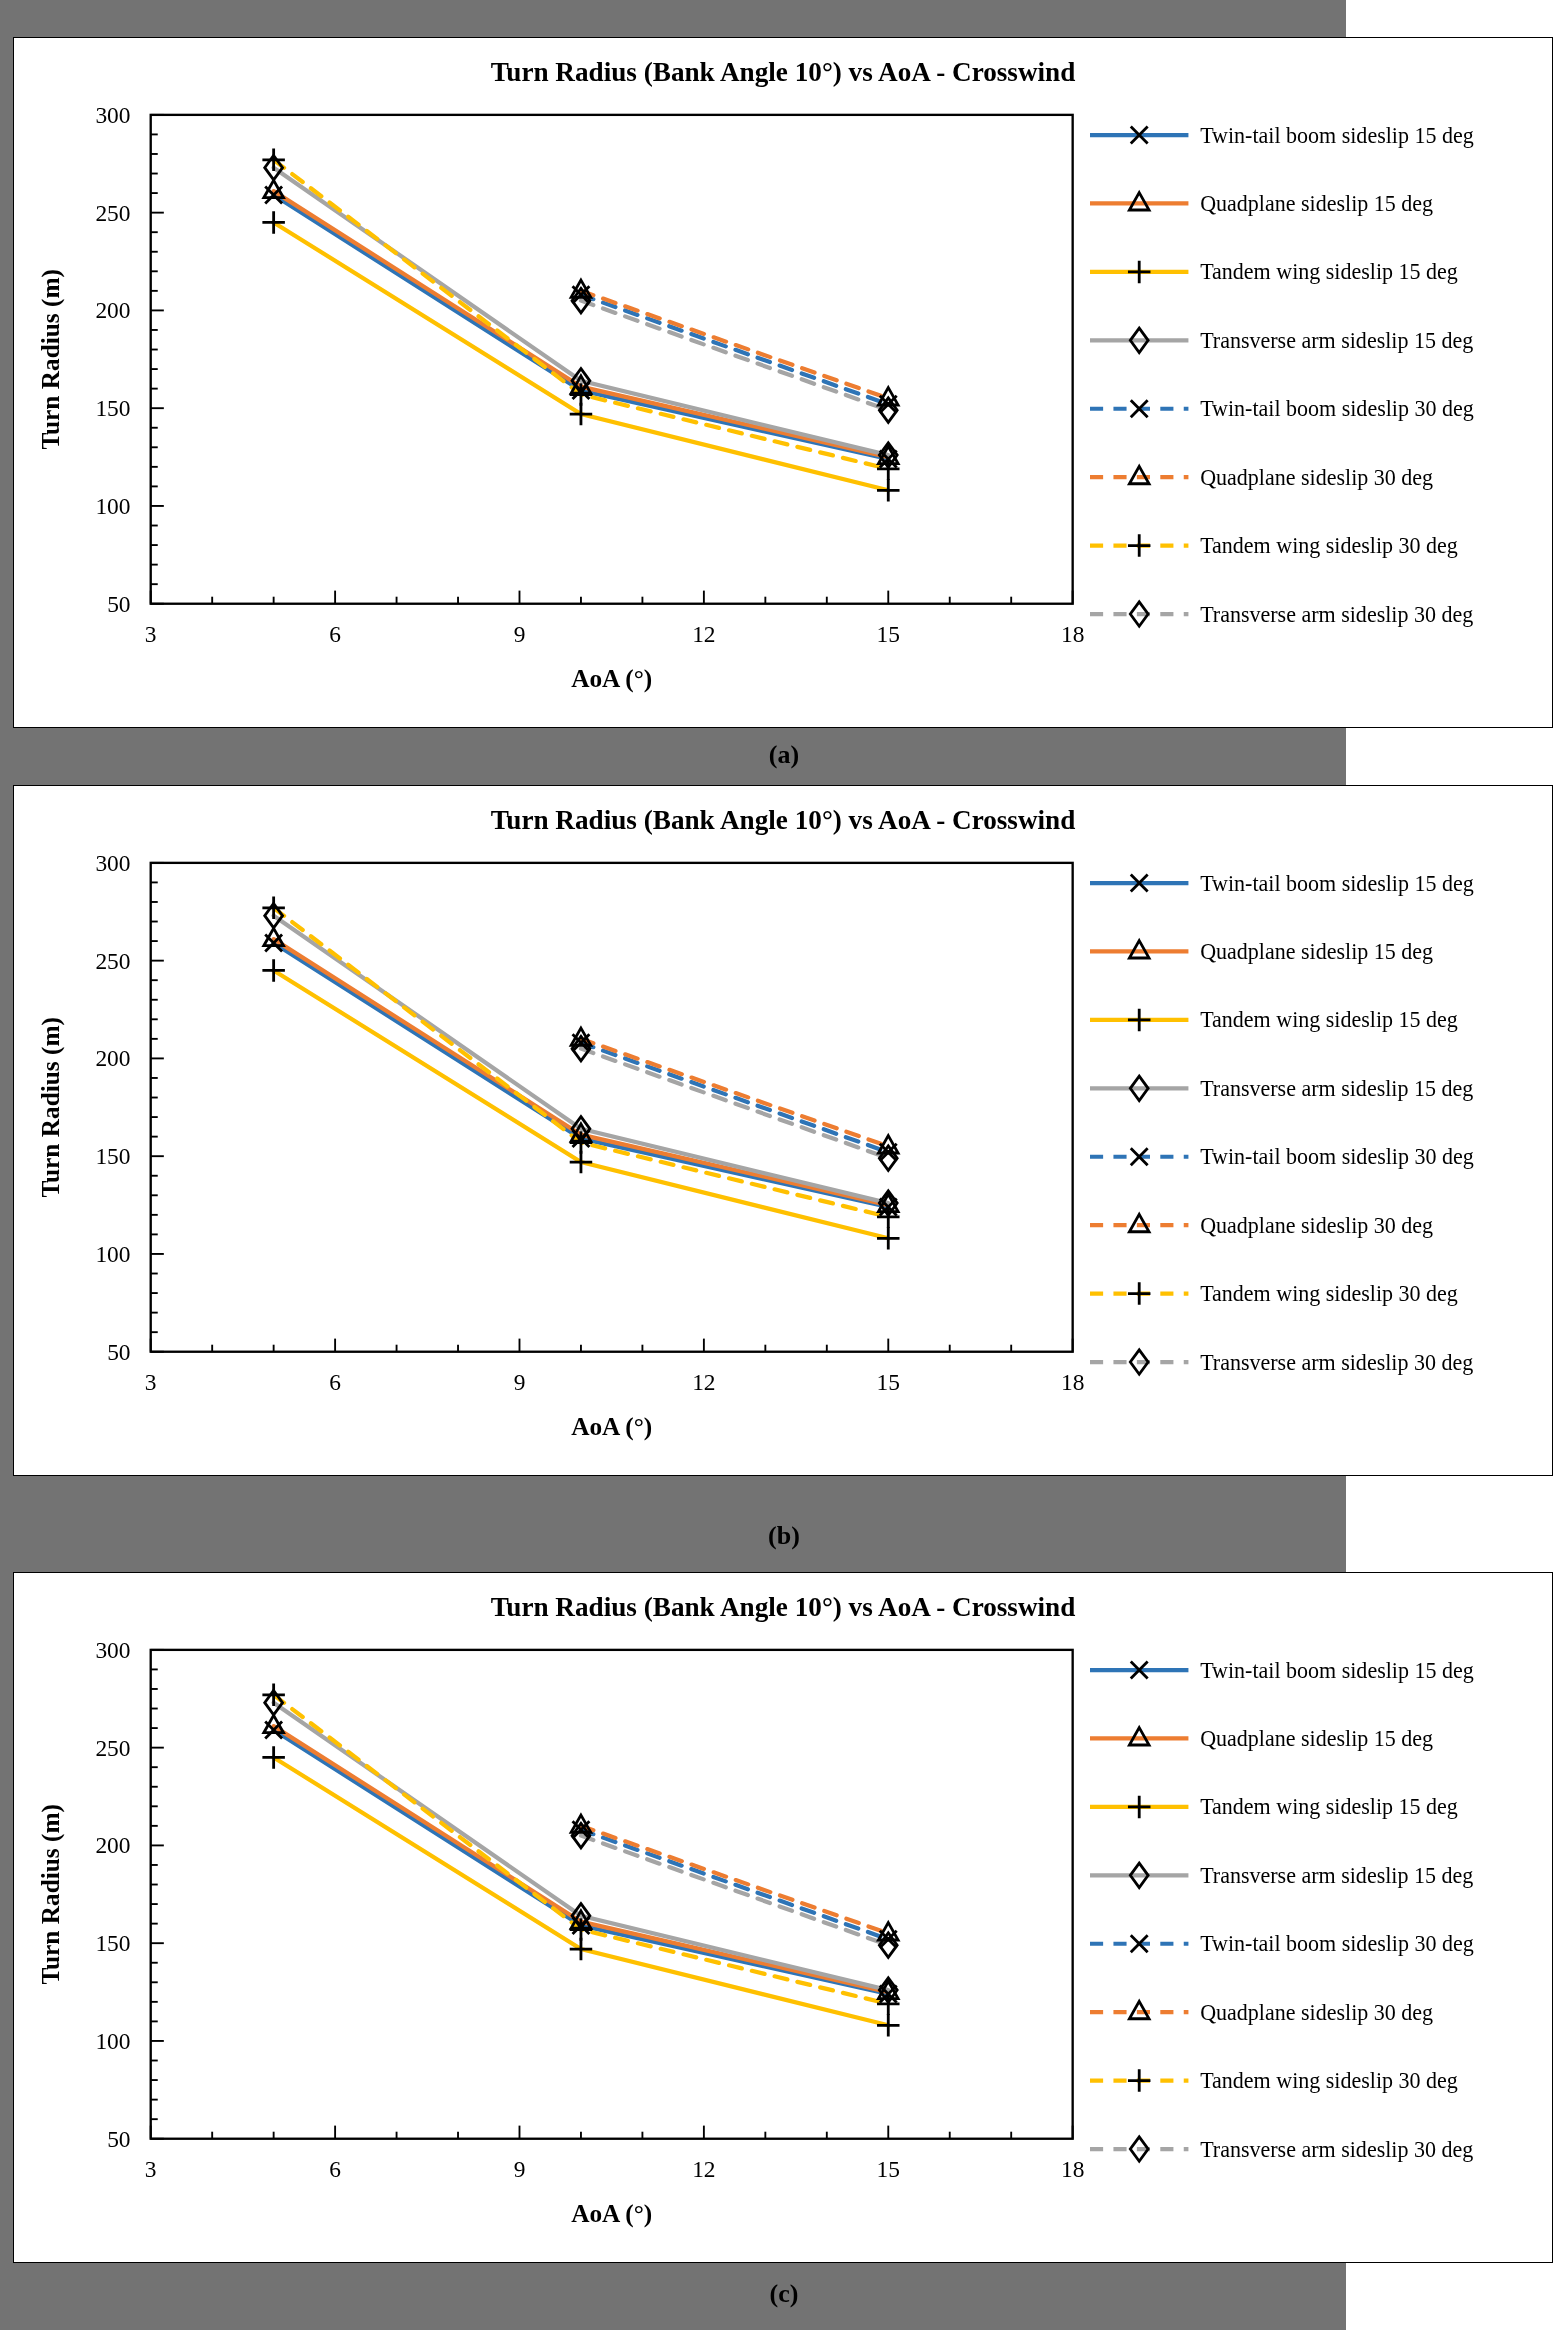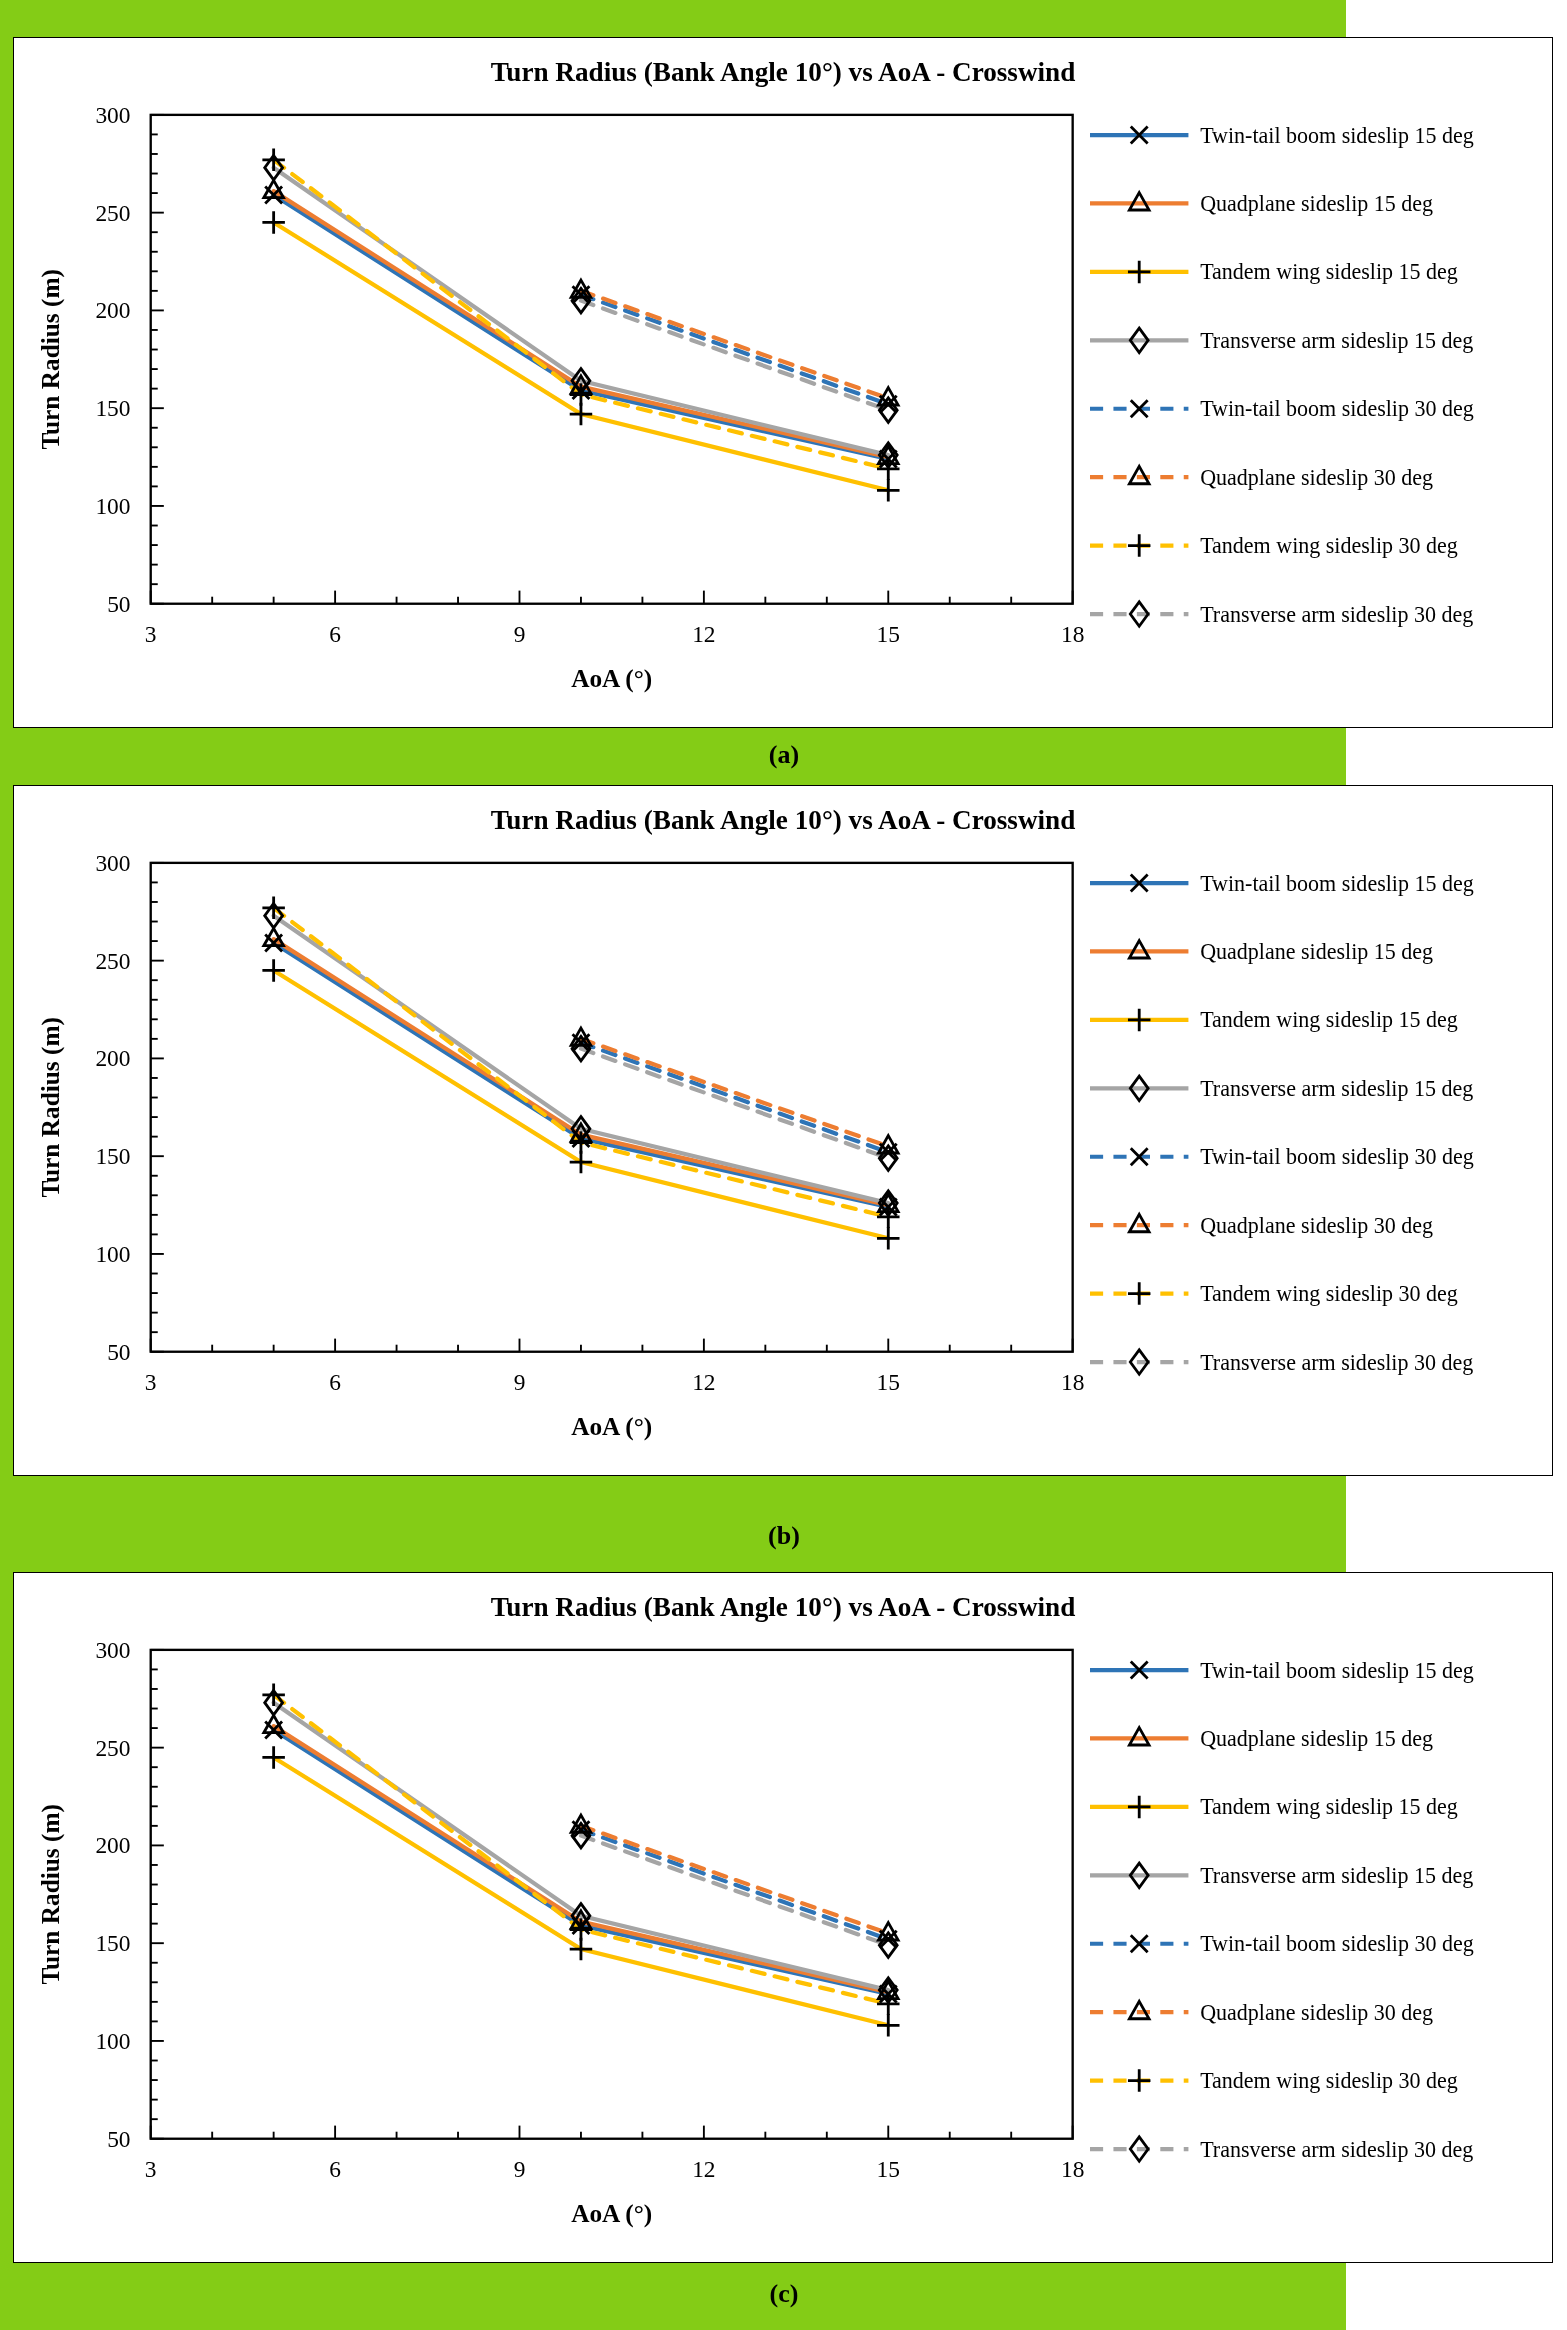--- a/index.html
+++ b/index.html
@@ -1,16 +1,16 @@
 <!DOCTYPE html>
 <html style="font-size:7.5px"><head>
 <meta charset="utf-8">
 <style>
   html,body{margin:0;padding:0;background:#ffffff;}
-  #figure{position:relative;width:1346px;height:2330px;background:#84cc16;
+  #figure{position:relative;width:1346px;height:2330px;background:#737373;
           font-family:"Liberation Serif","DejaVu Serif",serif;}
   .panel{position:absolute;left:13px;width:1538px;height:689px;
          border:1.9px solid #000;background:#ffffff;}
   .panel svg{display:block;width:1538px;height:689px;}
   .caption{position:absolute;left:0;width:1568px;height:53px;
            text-align:center;font-weight:bold;font-size:26px;color:#000;
            line-height:53px;}
 </style>
 </head>
 <body>

